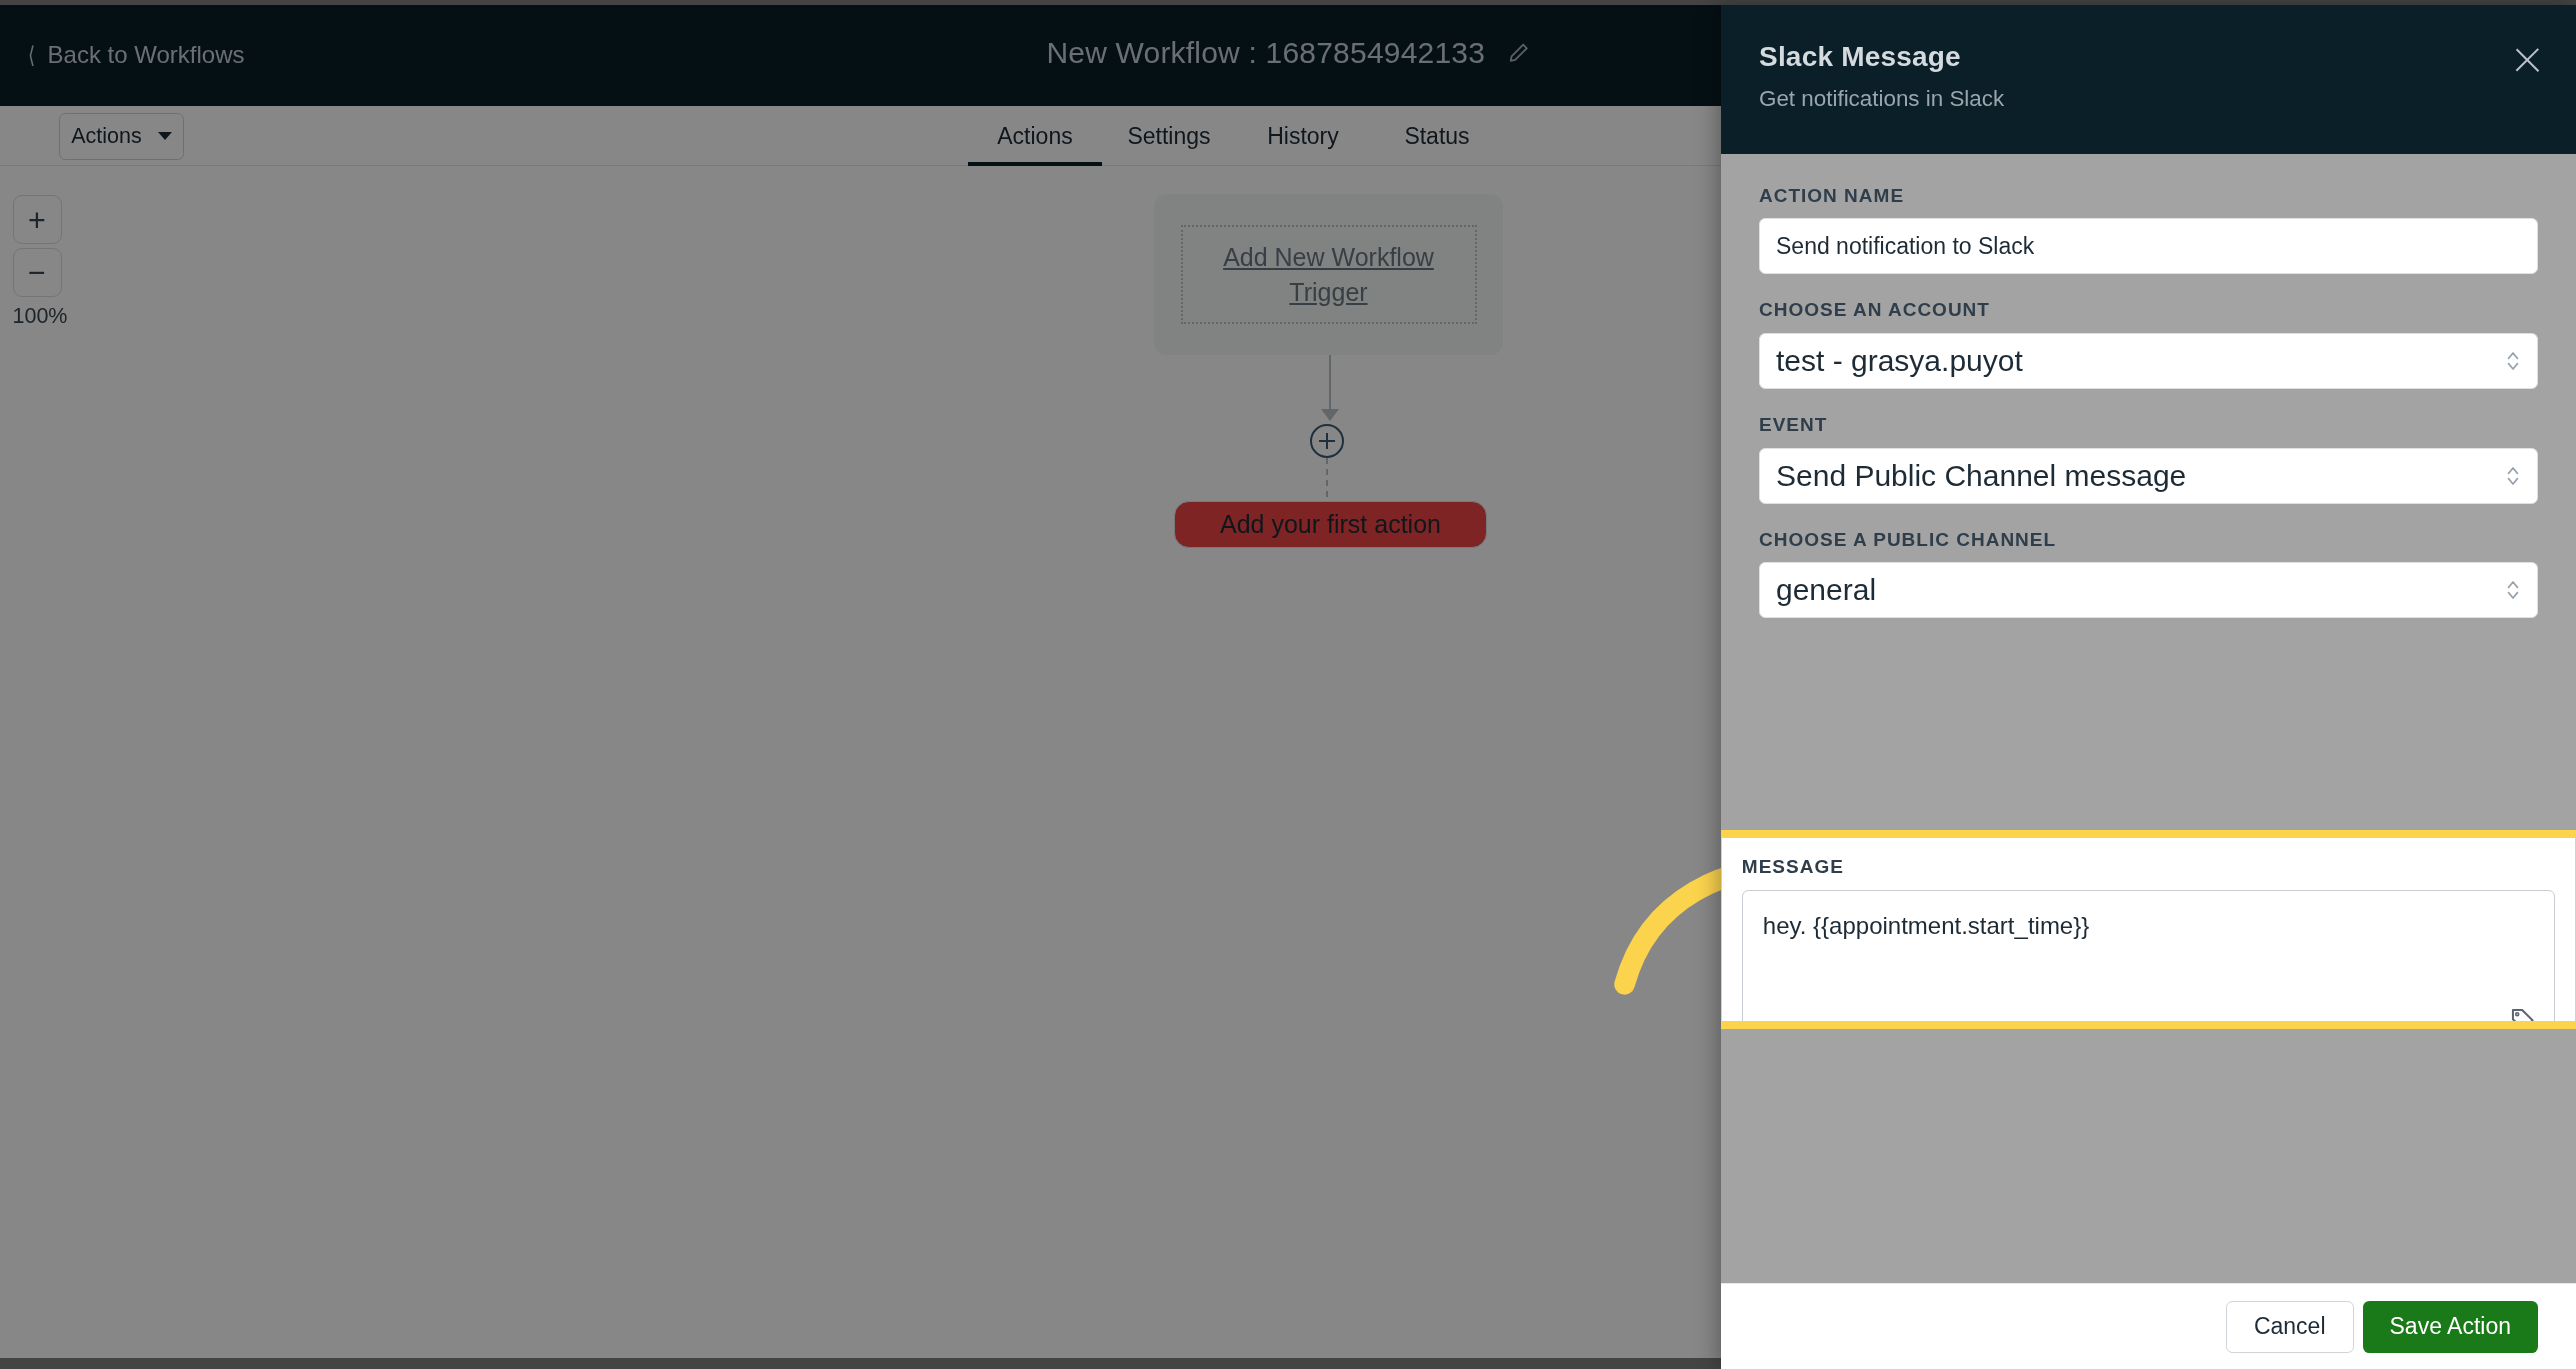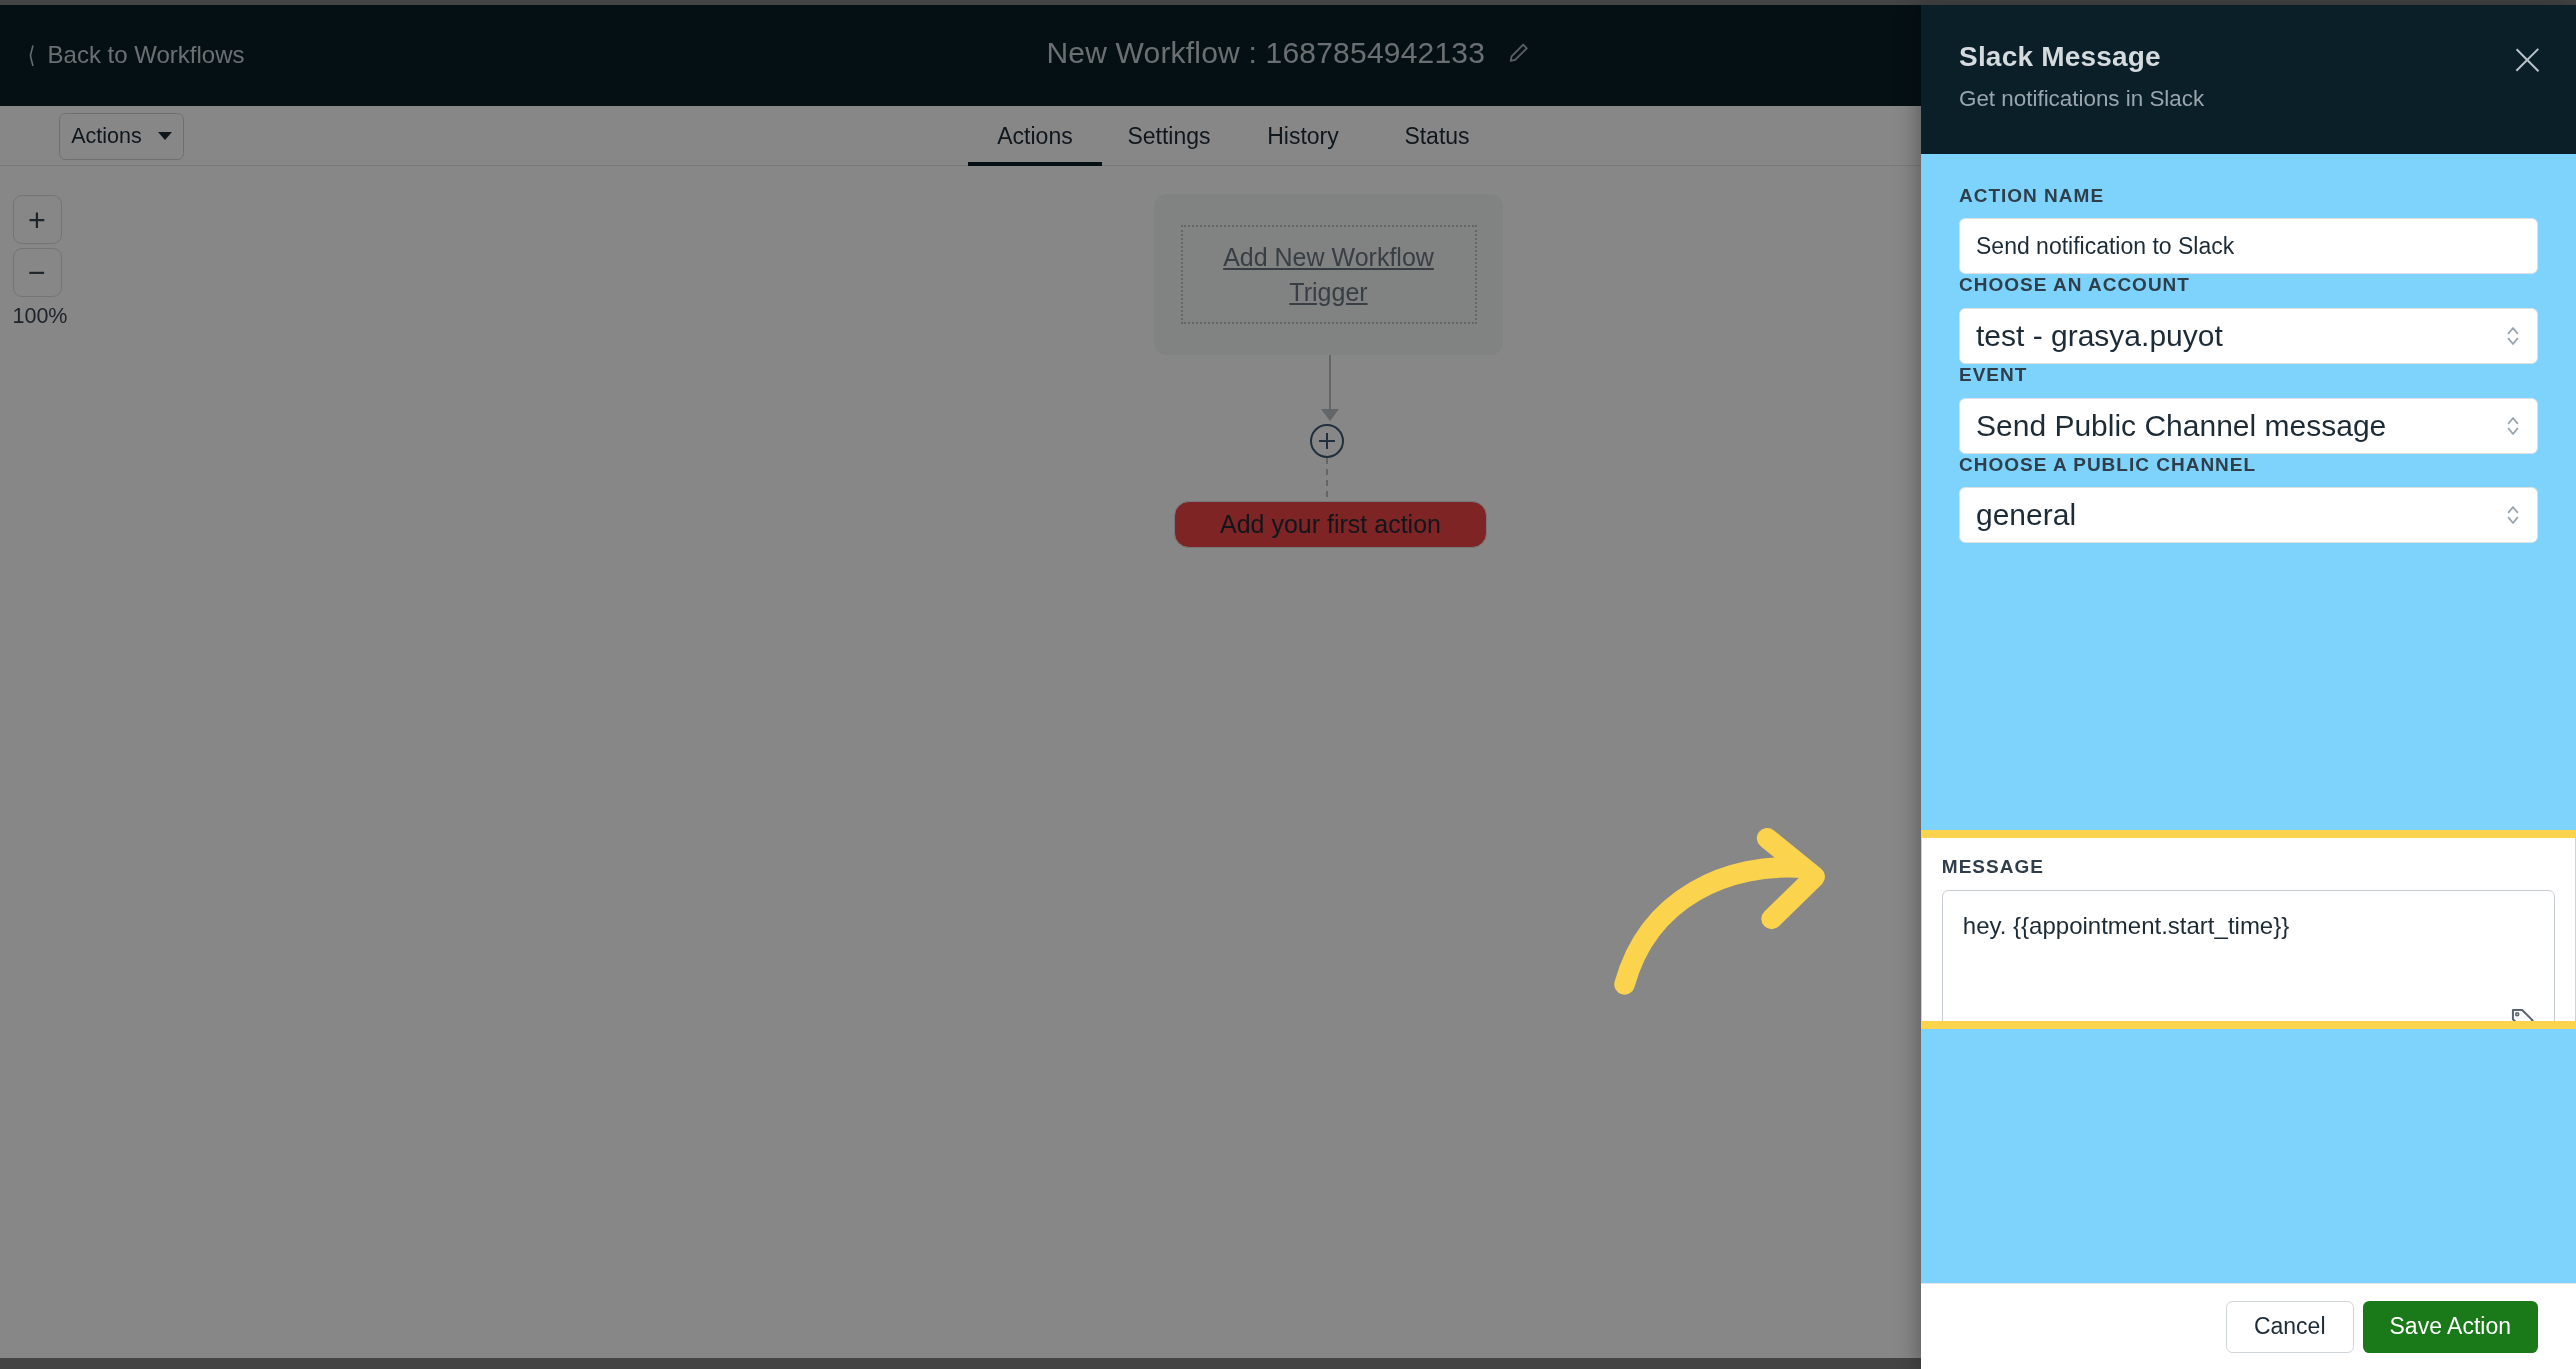--- a/index.html
+++ b/index.html
@@ -258,23 +258,23 @@
     width: 2576px;
     height: 1369px;
     background: rgba(0,0,0,0.47);
     pointer-events: none;
   }
 
   
   #panel {
     position: absolute;
     right: 0; top: 5.4px;
-    width: 655px;
+    width: 855px;
     height: 1364px;
-    background: #7dd3fc;
+    background: #a3a3a3;
     box-shadow: -3.6px 0 20px rgba(0,0,0,0.30);
     display: flex;
     flex-direction: column;
   }
   .panel-head {
     background: #0b1f28;
     height: 149px;
     flex: 0 0 149px;
     position: relative;
     box-sizing: border-box;
@@ -307,21 +307,21 @@
   .panel-close::before { transform: rotate(45deg); }
   .panel-close::after  { transform: rotate(-45deg); }
 
   .panel-body {
     flex: 1 1 auto;
     padding: 30.5px 38px 0 38px;
     overflow: hidden;
     position: relative;
     box-sizing: border-box;
   }
-  .field { }
+  .field { margin-bottom: 25px; }
   .field-label {
     font-size: 19px;
     font-weight: 700;
     color: #2f3e4a;
     letter-spacing: 1px;
     margin-bottom: 11.6px;
   }
   .text-input {
     width: 100%;
     height: 56px;

